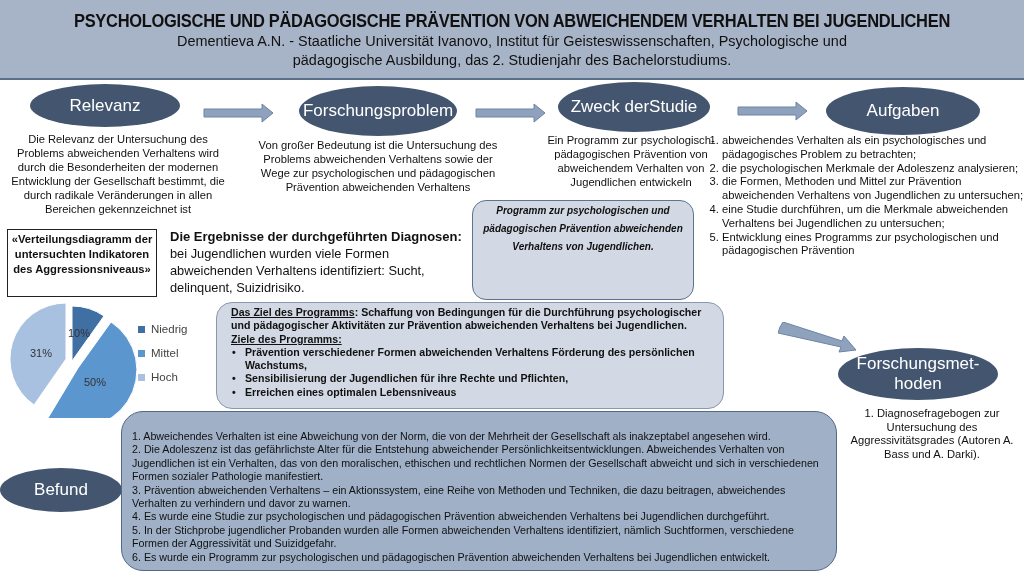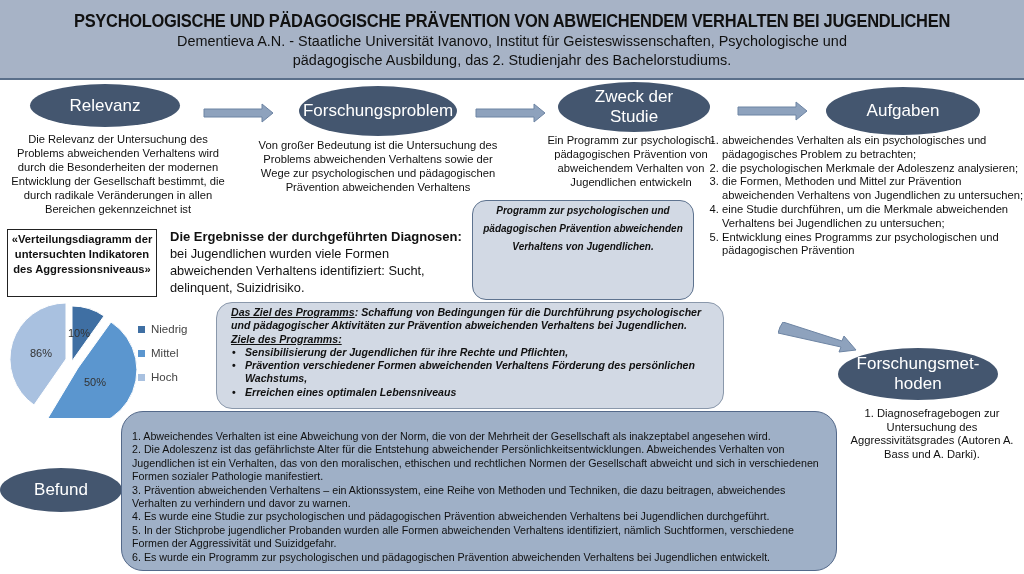--- a/index.html
+++ b/index.html
@@ -7,21 +7,21 @@
   .header{position:absolute;left:0;top:0;width:1024px;height:78px;background:#a7b3c6;border-bottom:2px solid #5a6f8a;text-align:center;}
   .header .title{font-weight:bold;font-size:17.5px;letter-spacing:-0.3px;margin-top:11px;line-height:20px;transform:scaleX(0.94);}
   .header .sub{font-size:15.5px;line-height:19px;transform:scaleX(0.93);}
   .oval{position:absolute;background:#44566f;color:#fff;border-radius:50%;display:flex;align-items:center;justify-content:center;text-align:center;font-size:17px;line-height:20px;}
   .arrow{position:absolute;}
   .para{position:absolute;text-align:center;font-size:11.2px;line-height:14px;}
   .box{position:absolute;border:1.5px solid #222;background:#fff;text-align:center;font-weight:bold;font-size:11.2px;line-height:15px;}
   .diag{position:absolute;font-size:12.8px;line-height:17px;}
   .diag b{font-size:13px;}
   .prog{position:absolute;background:#d2d9e4;border:1.5px solid #5e738f;border-radius:14px;text-align:center;font-style:italic;font-weight:bold;font-size:10px;line-height:18px;}
-  .ziel{position:absolute;background:#d2d9e4;border:1.5px solid #8a98ab;border-radius:16px;font-style:italic;font-weight:bold;font-size:10.6px;line-height:13.3px;padding:3px 8px 2px 14px;box-sizing:border-box;}
+  .ziel{position:absolute;background:#d2d9e4;border:1.5px solid #8a98ab;border-radius:16px;font-weight:bold;font-size:10.6px;line-height:13.3px;padding:3px 8px 2px 14px;box-sizing:border-box;}
   .ziel u{text-decoration:underline;}
   .ziel ul{margin:0;padding-left:14px;list-style:none;}
   .ziel li{position:relative;}
   .ziel li:before{content:"•";position:absolute;left:-13px;font-style:normal;}
   .befund{position:absolute;background:#9fb0c7;border:1.5px solid #54698a;border-radius:22px;font-size:10.7px;line-height:13.4px;padding:18px 6px 3px 10px;box-sizing:border-box;}
   .befund p{margin:0;}
   .aufg{position:absolute;font-size:11.2px;line-height:13.8px;}
   .aufg ol{margin:0;padding-left:22px;}
   .meth{position:absolute;font-size:11.2px;line-height:13.5px;text-align:center;}
   .meth ol{margin:0;padding-left:0;list-style:none;}
@@ -38,21 +38,21 @@
   <div class="sub">Dementieva A.N. - Staatliche Universität Ivanovo, Institut für Geisteswissenschaften, Psychologische und</div>
   <div class="sub">pädagogische Ausbildung, das 2. Studienjahr des Bachelorstudiums.</div>
 </div>
 
 <div class="oval" style="left:30px;top:84px;width:150px;height:43px;">
     <span>Relevanz</span>
   </div>
 <div class="oval" style="left:299px;top:86px;width:158px;height:50px;">
     <span>Forschungsproblem</span>
   </div>
-<div class="oval" style="left:558px;top:82px;width:152px;height:50px;flex-direction:column;">
+<div class="oval" style="left:558px;top:82px;width:152px;height:50px;flex-direction:row;">
   <span>Zweck der</span>
   <span>Studie</span>
 </div>
 <div class="oval" style="left:826px;top:87px;width:154px;height:48px;">
     <span>Aufgaben</span>
   </div>
 <div class="oval" style="left:838px;top:348px;width:160px;height:52px;flex-direction:column;text-align:center;">
   <span>Forschungsmet-</span>
   <span>hoden</span>
 </div>
@@ -101,42 +101,42 @@
 <svg style="position:absolute;left:8px;top:302px" width="130" height="116" viewBox="0 0 130 116">
 
   <path d="M64,4 L64,59 L96,14 A56,56 0 0,0 64,4 Z" fill="#3f6fa3" stroke="#fff" stroke-width="1"></path>
 
   <path d="M70,66 L103,20 A57,57 0 0,1 40,116 Z" fill="#5b96cf" stroke="#fff" stroke-width="1"></path>
 
   <path d="M58,57 L26,103 A56,56 0 0,1 58,1 Z" fill="#a9c1e0" stroke="#fff" stroke-width="1"></path>
 </svg>
 <div class="pie-lbl" style="left:68px;top:327px;">10%</div>
 <div class="pie-lbl" style="left:84px;top:376px;">50%</div>
-<div class="pie-lbl" style="left:30px;top:347px;">86%</div>
+<div class="pie-lbl" style="left:30px;top:347px;">31%</div>
 <div class="legend" style="left:138px;top:317px;">
   <div>
       <span class="sw" style="background:#3f6fa3"></span>
       <span>Niedrig</span>
     </div>
   <div>
       <span class="sw" style="background:#5b96cf"></span>
       <span>Mittel</span>
     </div>
   <div>
       <span class="sw" style="background:#a9c1e0"></span>
       <span>Hoch</span>
     </div>
 </div>
 
 <div class="ziel" style="left:216px;top:302px;width:508px;height:107px;">
   <div><u>Das Ziel des Programms</u><span>: Schaffung von Bedingungen für die Durchführung psychologischer und pädagogischer Aktivitäten zur Prävention abweichenden Verhaltens bei Jugendlichen.</span></div>
   <div><u>Ziele des Programms:</u></div>
   <ul>
+    <li>Prävention verschiedener Formen abweichenden Verhaltens Förderung des persönlichen Wachstums,</li>
     <li>Sensibilisierung der Jugendlichen für ihre Rechte und Pflichten,</li>
-    <li>Prävention verschiedener Formen abweichenden Verhaltens Förderung des persönlichen Wachstums,</li>
     <li> Erreichen eines optimalen Lebensniveaus</li>
   </ul>
 </div>
 
 <div class="befund" style="left:121px;top:411px;width:716px;height:160px;">
   <p>1. Abweichendes Verhalten ist eine Abweichung von der Norm, die von der Mehrheit der Gesellschaft als inakzeptabel angesehen wird.</p>
   <p>2. Die Adoleszenz ist das gefährlichste Alter für die Entstehung abweichender Persönlichkeitsentwicklungen. Abweichendes Verhalten von Jugendlichen ist ein Verhalten, das von den moralischen, ethischen und rechtlichen Normen der Gesellschaft abweicht und sich in verschiedenen Formen sozialer Pathologie manifestiert.</p>
   <p>3. Prävention abweichenden Verhaltens – ein Aktionssystem, eine Reihe von Methoden und Techniken, die dazu beitragen, abweichendes Verhalten zu verhindern und davor zu warnen.</p>
   <p>4. Es wurde eine Studie zur psychologischen und pädagogischen Prävention abweichenden Verhaltens bei Jugendlichen durchgeführt.</p>
   <p>5. In der Stichprobe jugendlicher Probanden wurden alle Formen abweichenden Verhaltens identifiziert, nämlich Suchtformen, verschiedene Formen der Aggressivität und Suizidgefahr.</p>

